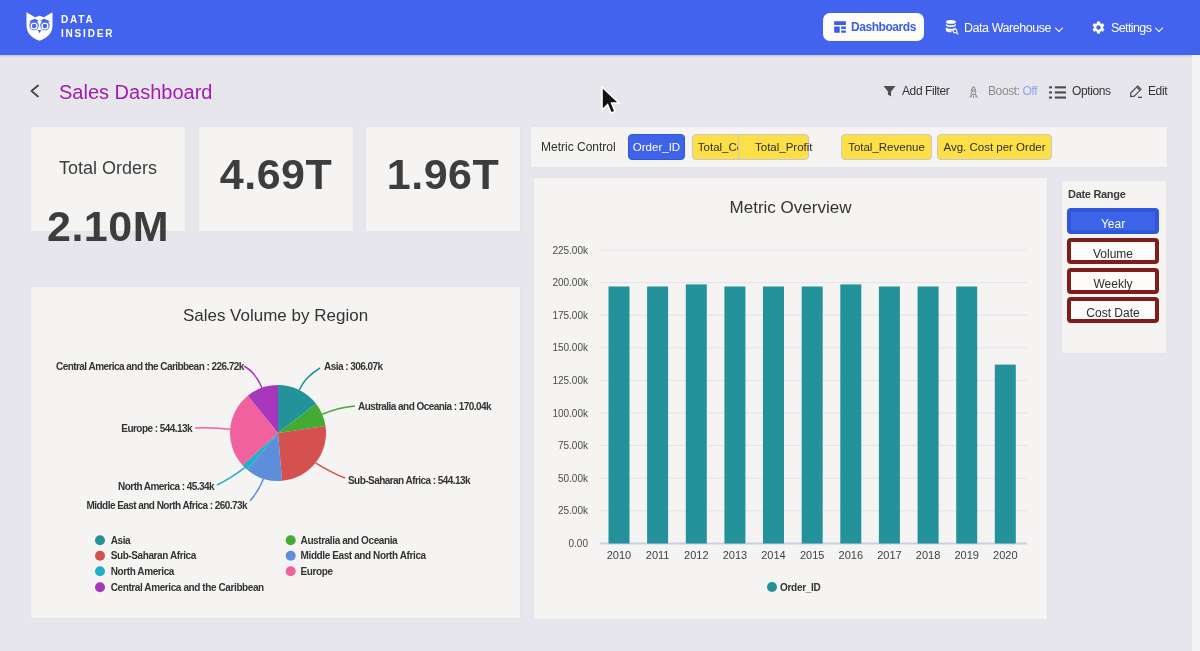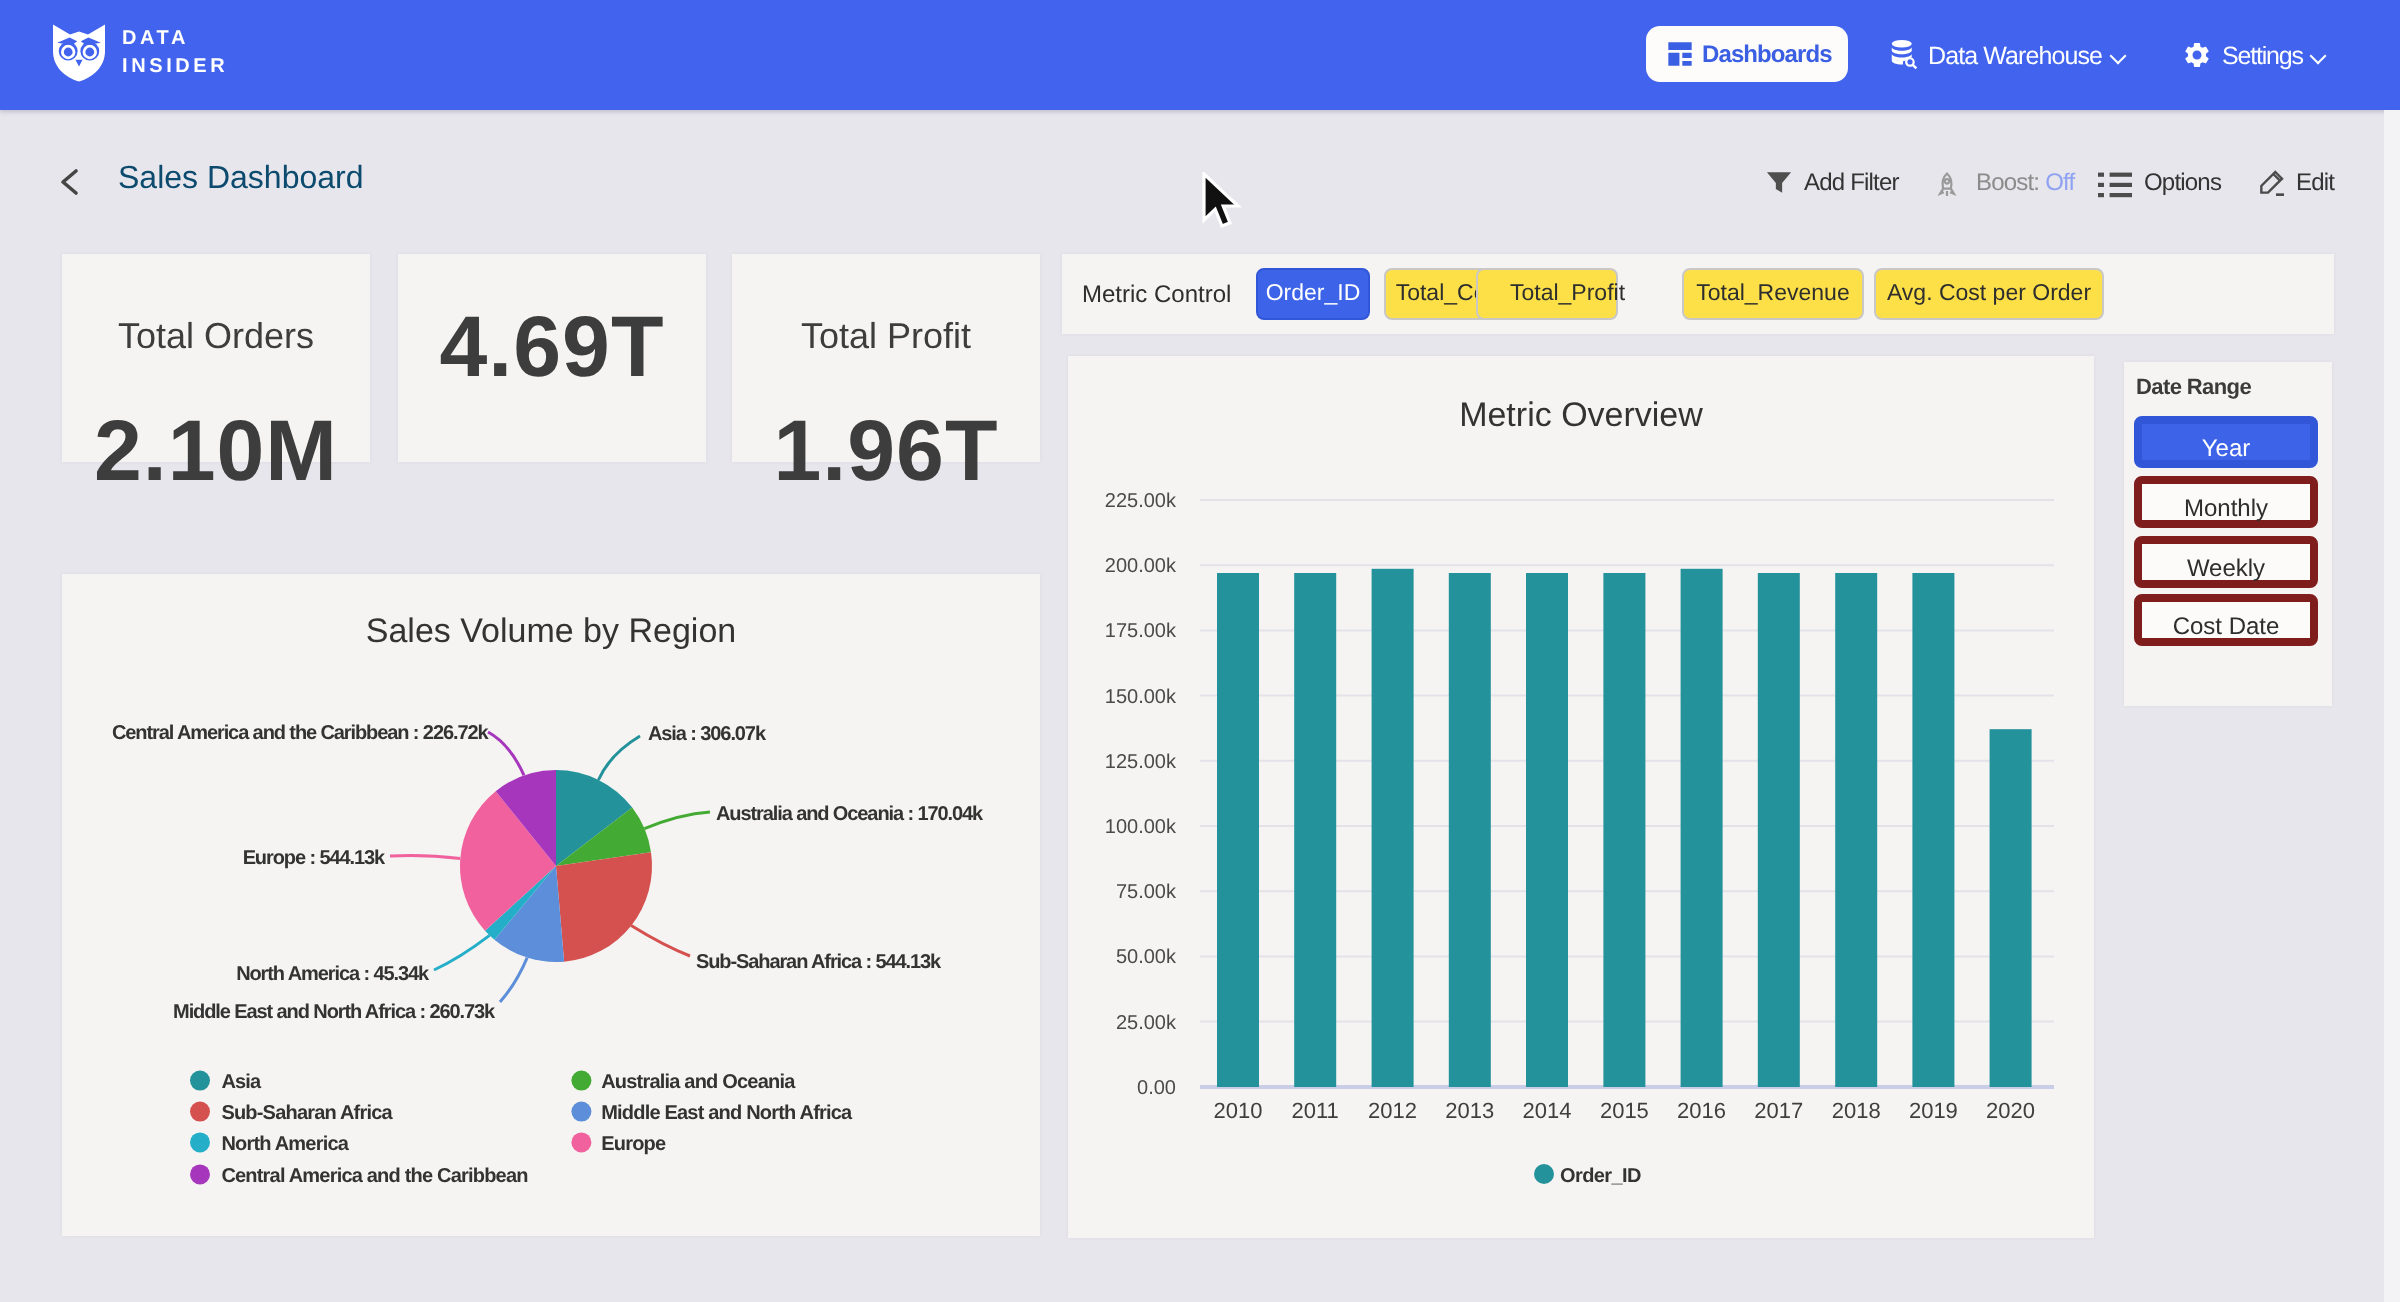--- a/index.html
+++ b/index.html
@@ -9,21 +9,21 @@
 .card { position:absolute; background:#f5f4f2; box-shadow:0 0 2px rgba(0,0,0,0.05); }
 
 .topbar { position:absolute; left:0; top:0; width:1200px; height:55px; background:#4163ee; box-shadow:0 1px 2px rgba(80,80,120,0.25); }
 .brand { position:absolute; left:61px; top:13px; color:#fff; font-size:10px; font-weight:700; letter-spacing:1.8px; line-height:13.8px; }
 .navtxt { position:absolute; color:#fff; font-size:12.5px; top:20.5px; letter-spacing:-0.45px; }
 .dashbtn { position:absolute; left:823px; top:13px; width:101px; height:28px; background:#fdfcfa; border-radius:7px; }
 .dashbtn span { position:absolute; left:28px; top:6.5px; color:#3b5fe3; font-size:12px; font-weight:700; letter-spacing:-0.45px; }
 .chev { display:inline-block; width:9px; height:8px; position:relative; margin-left:4px; }
 .chev:before { content:""; position:absolute; left:1px; top:1px; width:5px; height:5px; border-right:1.8px solid #fff; border-bottom:1.8px solid #fff; transform:rotate(45deg); }
 
-.pagehead-title { position:absolute; left:59px; top:81px; font-size:16px; color:#0c4a6e; }
+.pagehead-title { position:absolute; left:59px; top:81px; font-size:20px; color:#a21caf; }
 .act { position:absolute; top:83.5px; font-size:12px; color:#333; font-weight:400; letter-spacing:-0.4px; }
 
 .kpi { width:154px; top:127px; height:104px; text-align:center; }
 .kpi .lbl { margin-top:30.5px; font-size:18px; color:#3d3d3d; }
 .kpi .val { margin-top:23px; font-size:43px; font-weight:700; color:#3d3d3d; letter-spacing:0.5px; }
 
 .mbar { left:531px; top:127px; width:636px; height:39.5px; }
 .mlabel { position:absolute; left:541px; top:140px; font-size:12px; color:#2e2e2e; }
 .chip { position:absolute; top:134px; height:26px; border-radius:4px; background:#fde047; border:1px solid #c9c8c6; font-size:11.5px; color:#2e2e2e; text-align:center; line-height:24px; }
 .chip.sel { background:#3d63e8; border-color:#3157d8; color:#fff; }
@@ -99,21 +99,20 @@
 <div class="act" style="left:1148px;">Edit</div>
 
 <div class="card kpi" style="left:31px;">
     <div class="lbl">Total Orders</div>
     <div class="val">2.10M</div>
   </div>
 <div class="card kpi" style="left:199px;">
     <div class="val">4.69T</div>
   </div>
 <div class="card kpi" style="left:366px;">
-    <div class="lbl">Total Profit</div>
     <div class="val">1.96T</div>
   </div>
 
 <div class="card mbar"></div>
 <div class="mlabel">Metric Control</div>
 <div class="chip sel" style="left:628px;width:57px;">Order_ID</div>
 <div class="chip" style="left:692px;width:66px;">Total_Cost</div>
 <div class="chip" style="left:738px;width:71px;padding-left:16px;">Total_Profit</div>
 <div class="chip" style="left:841px;width:91px;">Total_Revenue</div>
 <div class="chip" style="left:937px;width:115px;">Avg. Cost per Order</div>
@@ -171,21 +170,21 @@
     <text x="432.7" y="381">2019</text>
     <text x="471.3" y="381">2020</text>
   </g>
   <circle cx="238" cy="409" r="5" fill="#24929b"></circle>
   <text x="246" y="413" font-size="10" letter-spacing="-0.3" font-weight="bold" fill="#333">Order_ID</text>
 </svg>
 
 <div class="card" style="left:1062px;top:181px;width:104px;height:172px;"></div>
 <div class="abs" style="left:1068px;top:188px;font-size:11px;font-weight:700;letter-spacing:-0.3px;color:#3b3b3b;">Date Range</div>
 <div class="drbtn sel" style="top:208px;">Year</div>
-<div class="drbtn" style="top:238px;">Monthly</div>
+<div class="drbtn" style="top:238px;">Volume</div>
 <div class="drbtn" style="top:268px;">Weekly</div>
 <div class="drbtn" style="top:297px;">Cost Date</div>
 
 <div class="card" style="left:31px;top:287px;width:489px;height:331px;"></div>
 <svg class="abs" style="left:31px;top:287px" width="489" height="331" viewBox="0 0 489 331" font-family="Liberation Sans, sans-serif">
   <text x="244.5" y="34" font-size="17" fill="#333" text-anchor="middle">Sales Volume by Region</text>
   <g transform="translate(-31,-287)">
     <path d="M278,433 L278,385 A48,48 0 0 1 316.10,403.81 Z" fill="#24929b"></path>
     <path d="M278,433 L316.10,403.81 A48,48 0 0 1 325.50,426.10 Z" fill="#43ab34"></path>
     <path d="M278,433 L325.50,426.10 A48,48 0 0 1 282.07,480.83 Z" fill="#d5514f"></path>

